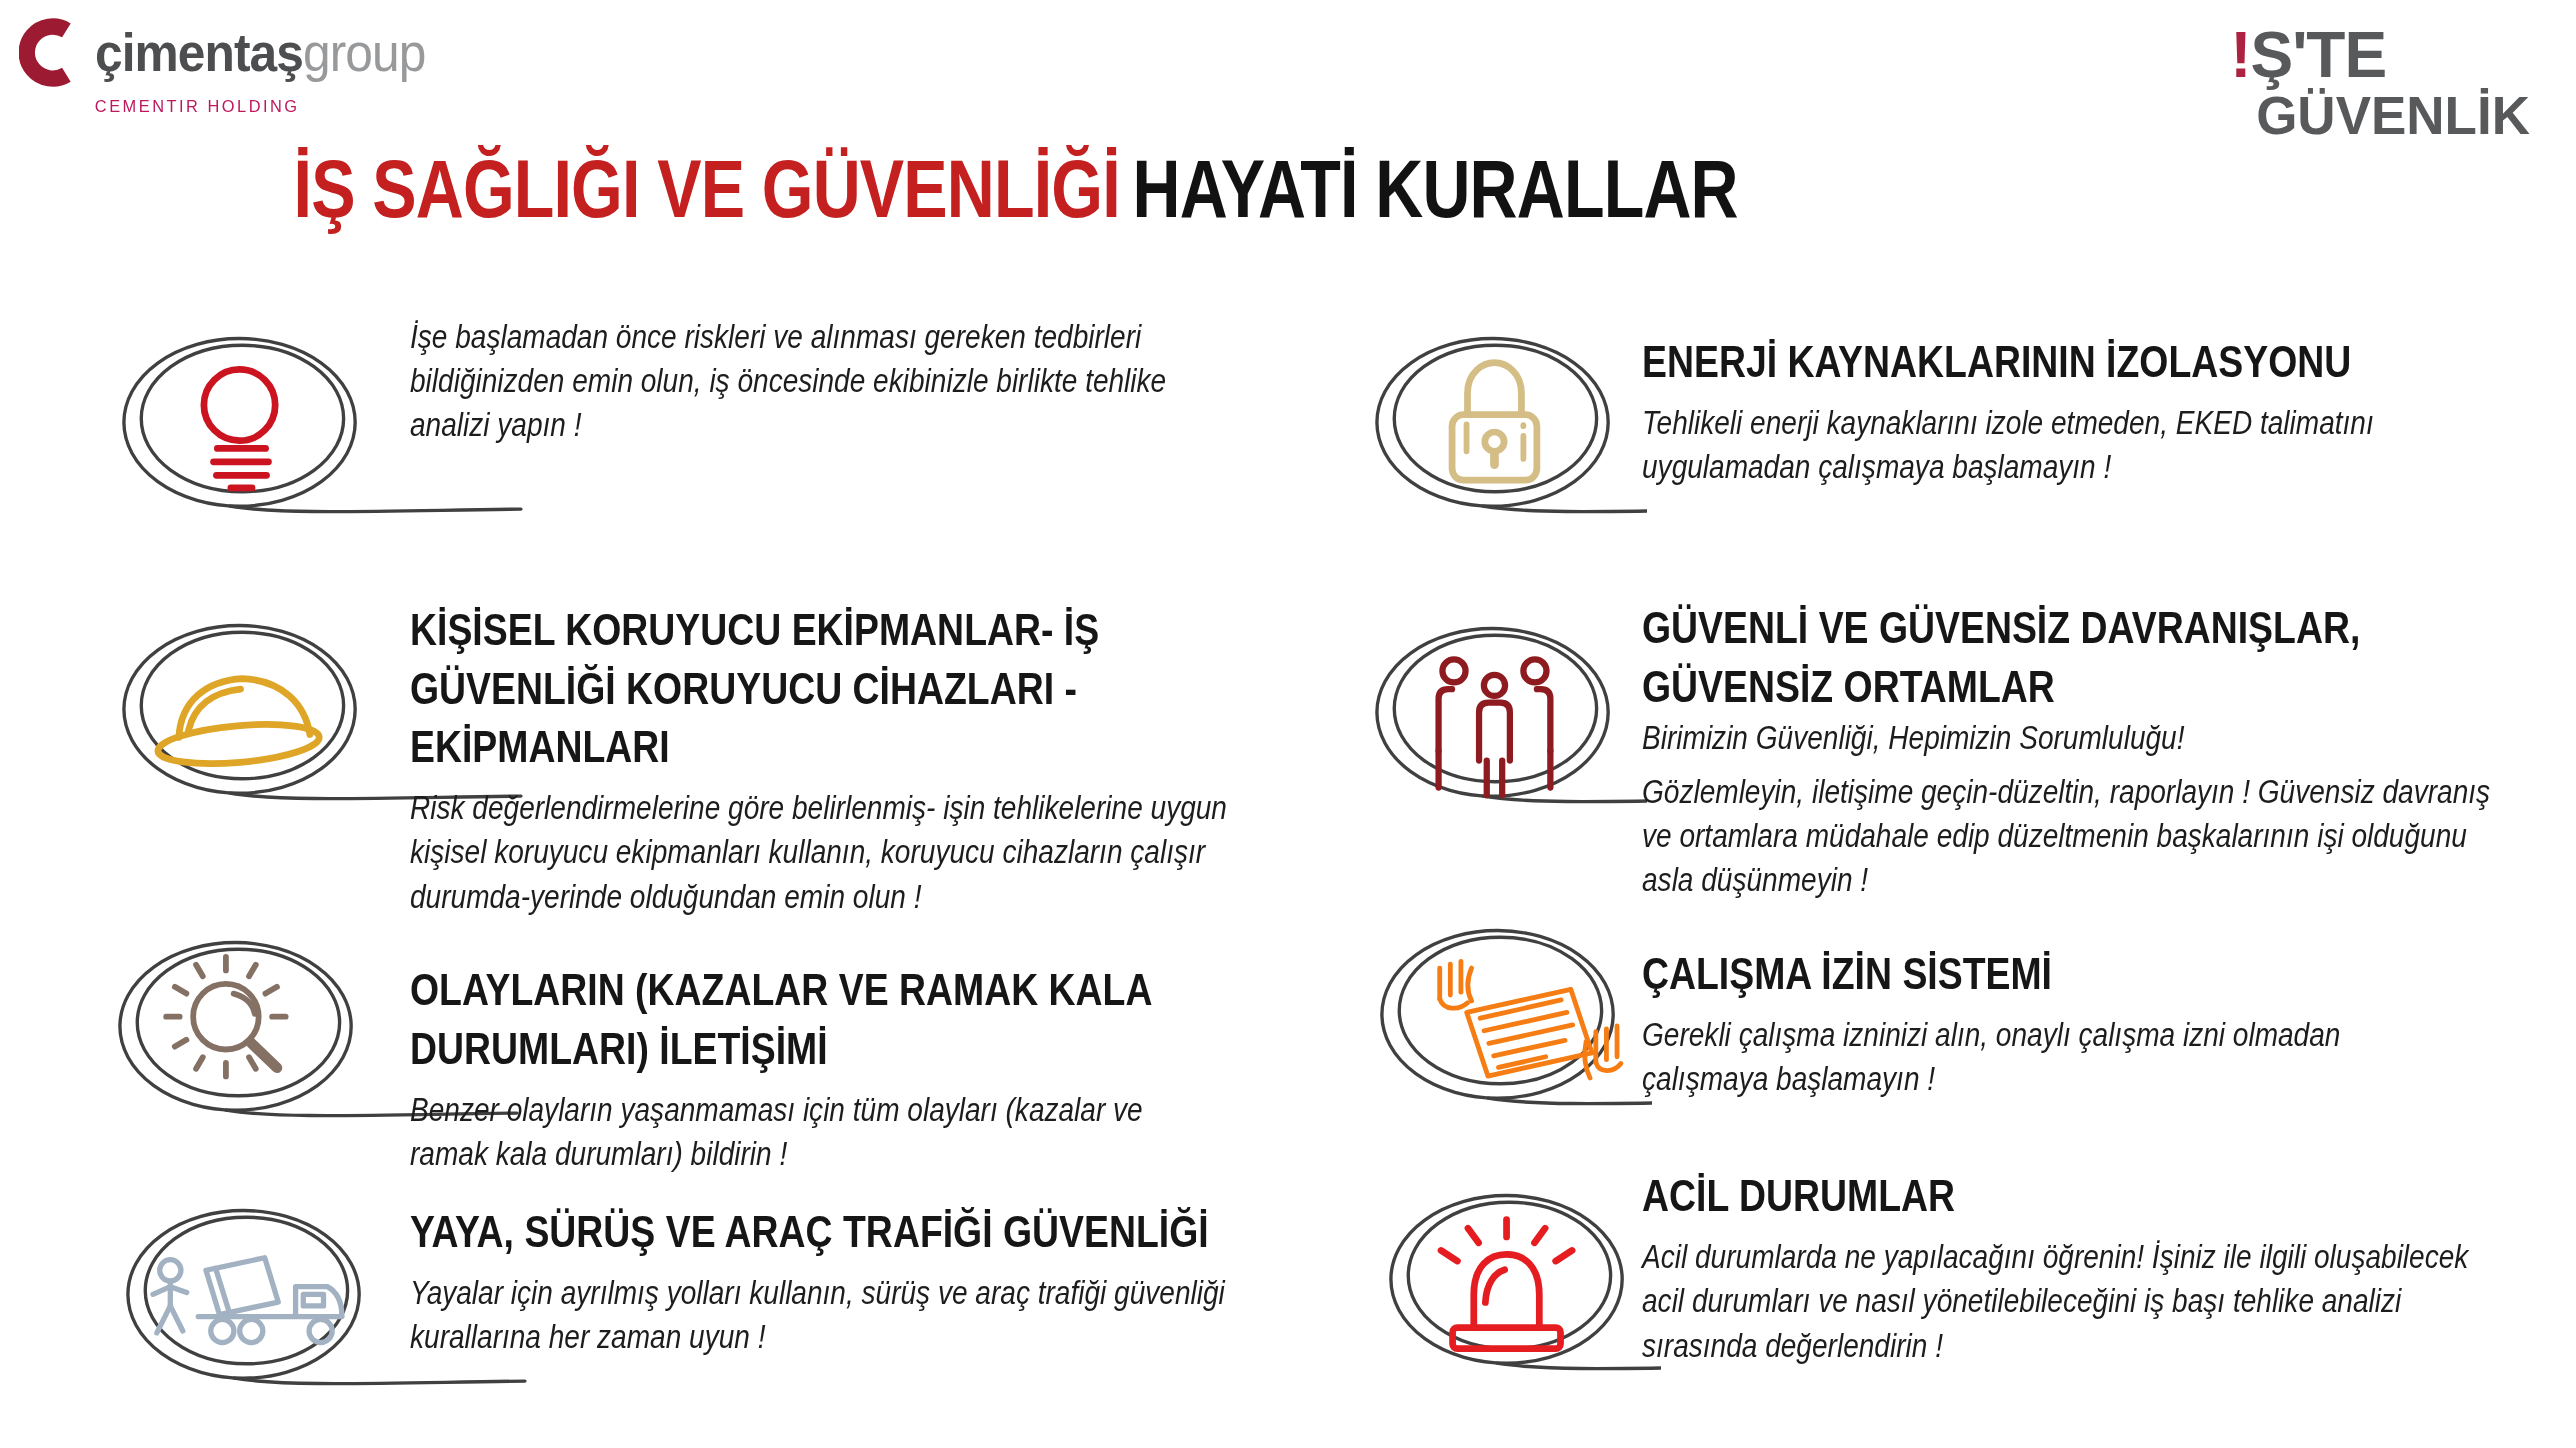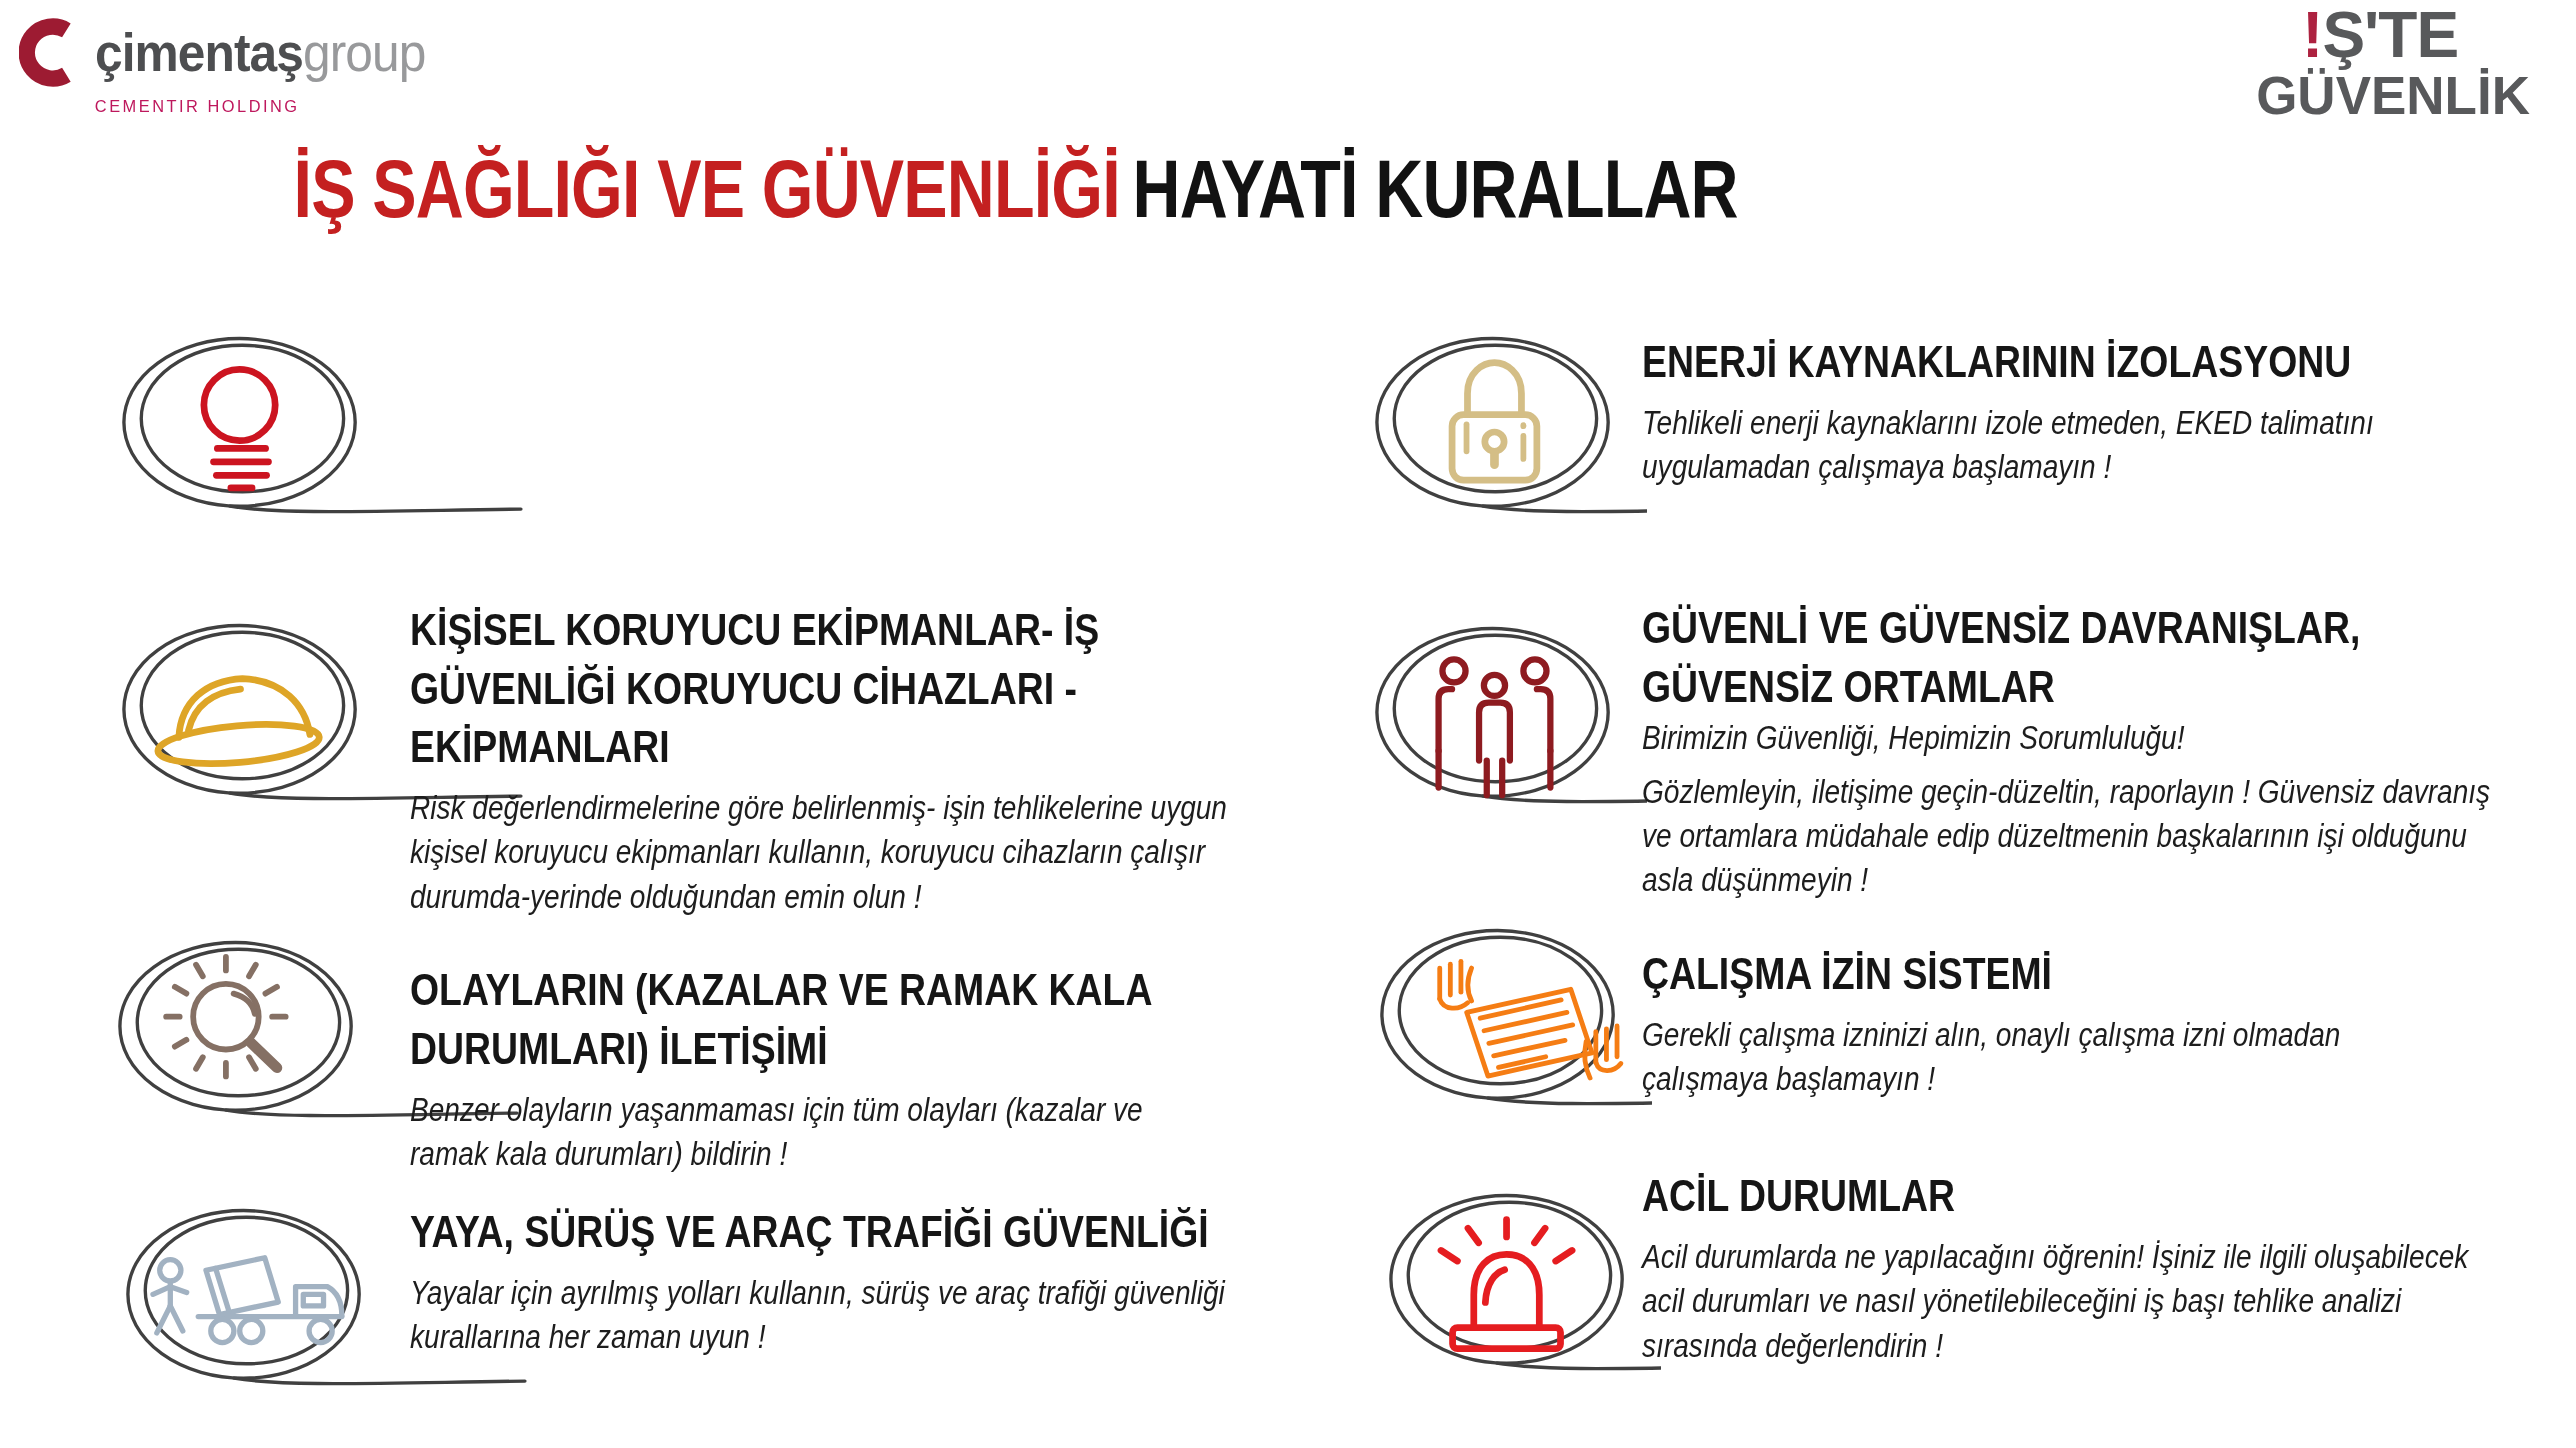--- a/index.html
+++ b/index.html
@@ -10,21 +10,21 @@
   
   .cimentas{left:19.3px;top:13.5px;display:flex;align-items:flex-start;gap:13.5px;}
   .cimentas .wordblock{padding-top:11.6px;}
   .cimentas .nameline{font-size:54px;line-height:1;letter-spacing:-1px;
         display:inline-block;transform:scaleX(.92);transform-origin:left top;white-space:nowrap;}
   .cimentas .name{font-weight:700;color:#4d4e50;}
   .cimentas .suffix{font-weight:400;color:#98999b;}
   .cimentas .subtitle{margin-top:18px;font-size:16.4px;letter-spacing:2.5px;color:#be185d;font-weight:400;}
 
   
-  .iste{right:46px;top:3px;text-align:center;line-height:1;}
+  .iste{right:46px;top:23px;text-align:left;line-height:1;}
   .iste .l1{font-size:64px;font-weight:700;color:#58595b;letter-spacing:-1px;white-space:nowrap;}
   .iste .l1 .excl{color:#ad2240;}
   .iste .l2{font-size:53px;font-weight:700;color:#58595b;letter-spacing:0px;margin-top:1.9px;white-space:nowrap;margin-left:26px;}
 
   
   .pagetitle{left:135px;right:0;top:143px;text-align:left;white-space:nowrap;}
   .pagetitle .inner{display:inline-block;transform:scaleX(.82);transform-origin:center top;
         font-size:81px;font-weight:700;letter-spacing:-1px;}
   .pagetitle .red{color:#c42020;}
   .pagetitle .blk{color:#121212;margin-left:15.5px;}
@@ -74,20 +74,23 @@
       <circle cx="160" cy="82" r="37"></circle>
       <path d="M137 127 H 187"></path>
       <path d="M133 141 H 190"></path>
       <path d="M136 155 H 188"></path>
       <path d="M151 168 H 173"></path>
     </g>
   </svg>
 </div>
 
 <div class="abs txt" style="left:410px;top:305px">
+  <p style="width:811px">
+      <span class="cx">İşe başlamadan önce riskleri ve alınması gereken tedbirleri bildiğinizden emin olun, iş öncesinde ekibinizle birlikte tehlike analizi yapın !</span>
+    </p>
 </div>
 
 <div class="abs icon-box" style="left:85px;top:613px">
   <svg width="444" height="212" viewBox="0 0 460 220">
     <use href="#scribble"></use>
     <g fill="none" stroke="#dea527" stroke-width="7" stroke-linecap="round" stroke-linejoin="round">
       <path d="M97 129 C 99 92 125 70 163 68 C 205 70 228 95 233 126"></path>
       <path d="M107 122 C 113 96 133 82 161 79"></path>
       <ellipse cx="159" cy="136" rx="84" ry="19" transform="rotate(-5 159 136)"></ellipse>
     </g>

